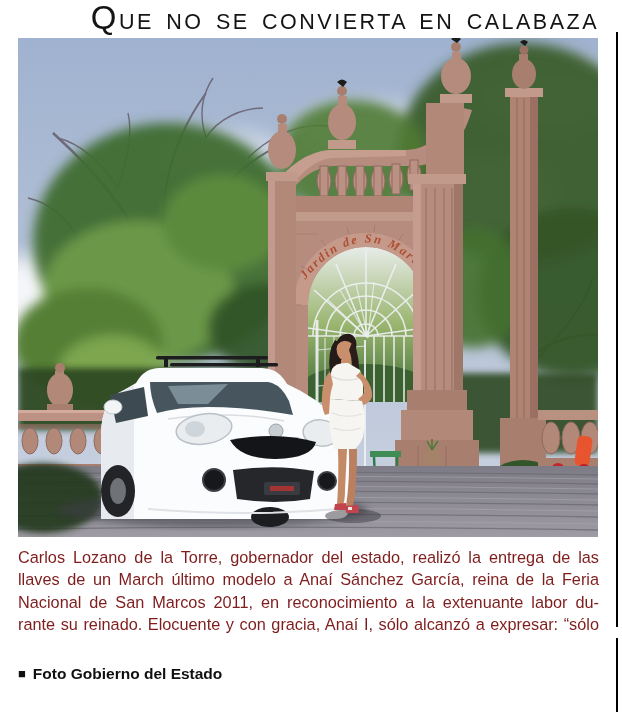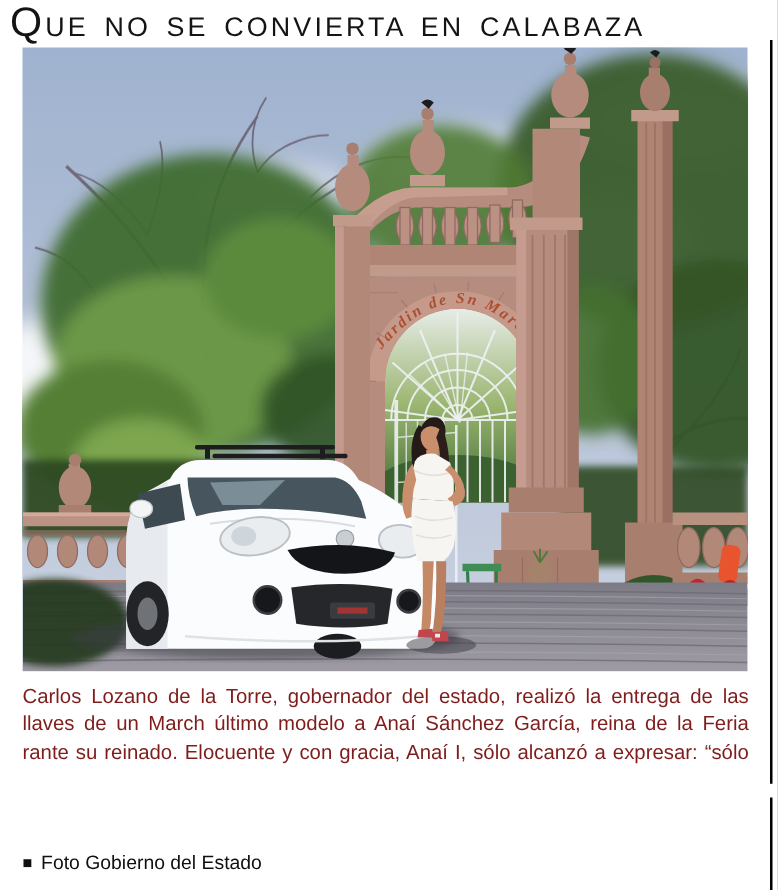--- a/index.html
+++ b/index.html
@@ -1,40 +1,40 @@
 <!DOCTYPE html>
 <html><head>
 <meta charset="utf-8">
 <style>
   html,body{margin:0;padding:0;}
   body{
     width:622px;height:712px;position:relative;background:#ffffff;
     font-family:"Liberation Sans", sans-serif;overflow:hidden;
   }
   .headline{
-    position:absolute;left:8px;top:1px;width:581px;
-    text-align:left;color:#141414;white-space:nowrap;
+    position:absolute;left:18px;top:1px;width:581px;
+    text-align:right;color:#141414;white-space:nowrap;
     letter-spacing:2.5px;line-height:34px;
   }
   .headline .initial{font-size:33px;font-weight:400;}
   .headline .rest{font-size:21.5px;font-weight:400;word-spacing:4px;}
   .photo{
     position:absolute;left:18px;top:38px;width:580px;height:499px;
     background:#aebbd3;overflow:hidden;
   }
   .photo svg{display:block;}
   .caption{
     position:absolute;left:18px;top:546px;width:581px;
     font-size:16.3px;line-height:22.4px;color:#7f1d1d;
   }
   .cap-line{text-align:justify;text-align-last:justify;}
   .cap-line.last{text-align-last:left;}
   .credit{
-    position:absolute;left:18px;top:681px;width:581px;
-    font-size:15.5px;font-weight:normal;color:#101010;line-height:19px;
+    position:absolute;left:18px;top:664px;width:581px;
+    font-size:15.5px;font-weight:bold;color:#101010;line-height:19px;
   }
   .credit .bullet{font-size:13px;margin-right:7px;position:relative;top:-1px;}
   .rule{position:absolute;left:616px;width:2px;background:#000;}
   .rule.top{top:32px;height:595px;}
   .rule.bottom{top:638px;height:74px;}
 </style>
 </head>
 <body>
 
 <div class="headline">
@@ -371,20 +371,21 @@
     <path d="M317,466 L328,465 L329,472 L316,472 Z" fill="#c2444d"></path>
     <path d="M327,468 L340,467 L341,475 L328,475 Z" fill="#c2444d"></path>
     <rect x="330" y="469" width="4" height="3" fill="#e8e8e8"></rect>
   </g>
 </svg>
 </div>
 
 <div class="caption">
   <div class="cap-line">Carlos Lozano de la Torre, gobernador del estado, realizó la entrega de las</div>
   <div class="cap-line">llaves de un March último modelo a Anaí Sánchez García, reina de la Feria</div>
+  <div class="cap-line">Nacional de San Marcos 2011, en reconocimiento a la extenuante labor du-</div>
   <div class="cap-line">rante su reinado. Elocuente y con gracia, Anaí I, sólo alcanzó a expresar: “sólo</div>
 </div>
 
 <div class="credit">
   <span class="bullet">■</span><span>Foto Gobierno del Estado</span>
 </div>
 
 <div class="rule top"></div>
 <div class="rule bottom"></div>
 

